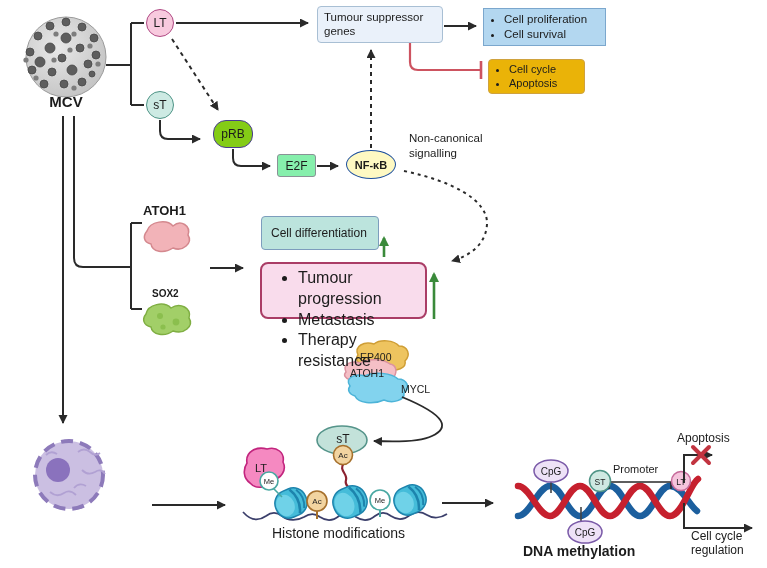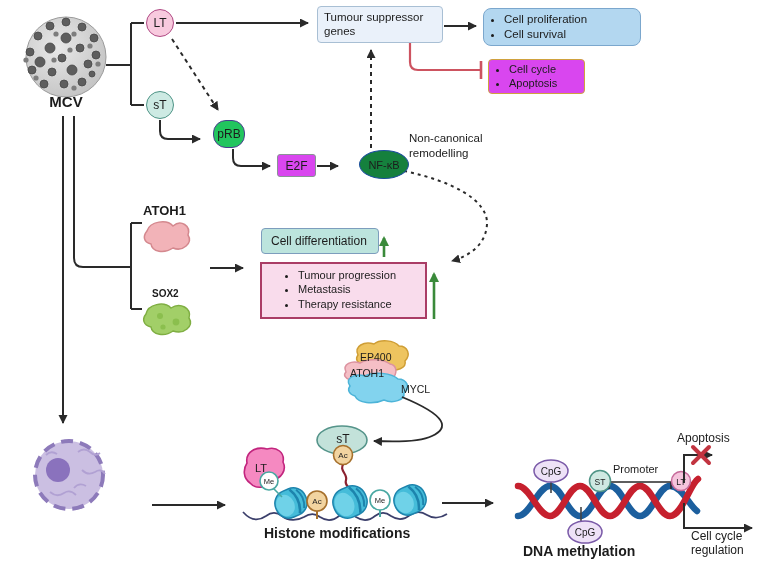--- a/index.html
+++ b/index.html
@@ -6,52 +6,52 @@
   .canvas{position:relative;width:767px;height:568px;background:#ffffff;overflow:hidden;
           font-family:"Liberation Sans",sans-serif;color:#1c1c1c;}
   .canvas svg.layer{position:absolute;left:0;top:0;}
   .abs{position:absolute;box-sizing:border-box;}
   .node{display:flex;align-items:center;justify-content:center;text-align:center;}
   
   .lt-circle{left:146px;top:9px;width:28px;height:28px;border-radius:50%;
              background:#f8cade;border:1.6px solid #b04a84;font-size:12px;}
   .st-circle{left:146px;top:91px;width:28px;height:28px;border-radius:50%;
              background:#cdeae3;border:1.6px solid #4e9486;font-size:12px;}
-  .prb{left:213px;top:120px;width:32px;height:28px;border-radius:13px;
-       background:#22c55e;border:1.7px solid #4a3d8f;font-size:12px;}
+  .prb{left:213px;top:120px;width:40px;height:28px;border-radius:13px;
+       background:#84cc16;border:1.7px solid #4a3d8f;font-size:12px;}
   .e2f{left:277px;top:154px;width:39px;height:23px;border-radius:3px;
-       background:#d946ef;border:1.5px solid #8a9296;font-size:12px;}
-  .nfkb{left:359px;top:150px;width:50px;height:29px;border-radius:50%;
-        background:#15803d;border:1.7px solid #1d4f9e;font-size:11px;}
+       background:#86efac;border:1.5px solid #8a9296;font-size:12px;}
+  .nfkb{left:346px;top:150px;width:50px;height:29px;border-radius:50%;
+        background:#fef9c3;border:1.7px solid #1d4f9e;font-size:11px;font-weight:bold;}
   
   .tsg-box{left:317px;top:6px;width:126px;background:#eaf1fa;border:1.5px solid #a8bfd4;
            border-radius:4px;padding:3px 6px;font-size:11.5px;line-height:1.25;}
-  .prolif-box{left:483px;top:8px;width:158px;background:#b3d7f0;border:1.5px solid #7ba7cd;
-              border-radius:8px;padding:3px 4px;font-size:11.5px;}
-  .cycle-box{left:488px;top:59px;width:97px;background:#d946ef;border:1.5px solid #cfa23e;
+  .prolif-box{left:483px;top:8px;width:123px;background:#b3d7f0;border:1.5px solid #7ba7cd;
+              border-radius:0;padding:3px 4px;font-size:11.5px;}
+  .cycle-box{left:488px;top:59px;width:97px;background:#eab308;border:1.5px solid #cfa23e;
              border-radius:4px;padding:2px 4px;font-size:11px;}
-  .celldiff-box{left:261px;top:228px;width:118px;height:26px;background:#bce4dd;
+  .celldiff-box{left:261px;top:216px;width:118px;height:34px;background:#bce4dd;
                 border:1.5px solid #7d9dbd;border-radius:4px;font-size:12px;
                 display:flex;align-items:center;padding-left:9px;}
   .prog-box{left:260px;top:262px;width:167px;height:57px;background:#f9dcec;
-            border:2px solid #aa3d66;border-radius:0;padding:4px 4px 0 6px;font-size:11px;}
+            border:2px solid #aa3d66;border-radius:8px;padding:4px 4px 0 6px;font-size:16px;}
   .canvas ul{margin:0;padding-left:16px;}
   .canvas li{margin:0;padding:0;line-height:1.3;}
   .prog-box ul{padding-left:30px;}
   
   .lbl{white-space:nowrap;}
   .mcv-label{left:40px;top:93px;width:52px;text-align:center;font-size:15px;font-weight:bold;}
   .noncanon{left:409px;top:131px;width:94px;font-size:11.5px;line-height:1.3;}
   .atoh1-label{left:143px;top:203px;font-size:13px;font-weight:bold;}
   .sox2-label{left:152px;top:288px;font-size:10px;font-weight:bold;}
   .ep400-label{left:360px;top:351px;font-size:10.5px;}
   .atoh1c-label{left:350px;top:367px;font-size:10.5px;}
   .mycl-label{left:361px;top:383px;font-size:10.5px;padding-left:40px;}
   .chromatin-label{left:4px;top:520px;font-size:13.5px;font-weight:bold;}
-  .histone-label{left:264px;top:525px;font-size:14px;font-weight:bold;}
+  .histone-label{left:272px;top:525px;font-size:14px;font-weight:normal;}
   .dna-label{left:523px;top:543px;font-size:14px;font-weight:bold;}
   .apoptosis-label{left:677px;top:431px;font-size:12px;}
   .ccr-label{left:691px;top:530px;width:72px;font-size:12px;line-height:1.15;}
   .promoter-label{left:613px;top:463px;font-size:11px;}
   svg text{font-family:"Liberation Sans",sans-serif;fill:#1c1c1c;}
 </style>
 </head>
 <body>
 
 <div class="canvas">
@@ -269,21 +269,21 @@
     </ul>
   </div>
 
   <div class="abs cycle-box">
     <ul>
       <li>Cell cycle</li>
       <li>Apoptosis</li>
     </ul>
   </div>
 
-  <div class="abs noncanon">Non-canonical remodelling</div>
+  <div class="abs noncanon">Non-canonical signalling</div>
 
   <div class="abs atoh1-label lbl">ATOH1</div>
   <div class="abs sox2-label lbl">SOX2</div>
 
   <div class="abs celldiff-box">Cell differentiation</div>
 
   <div class="abs prog-box">
     <ul>
       <li>Tumour progression</li>
       <li>Metastasis</li>

